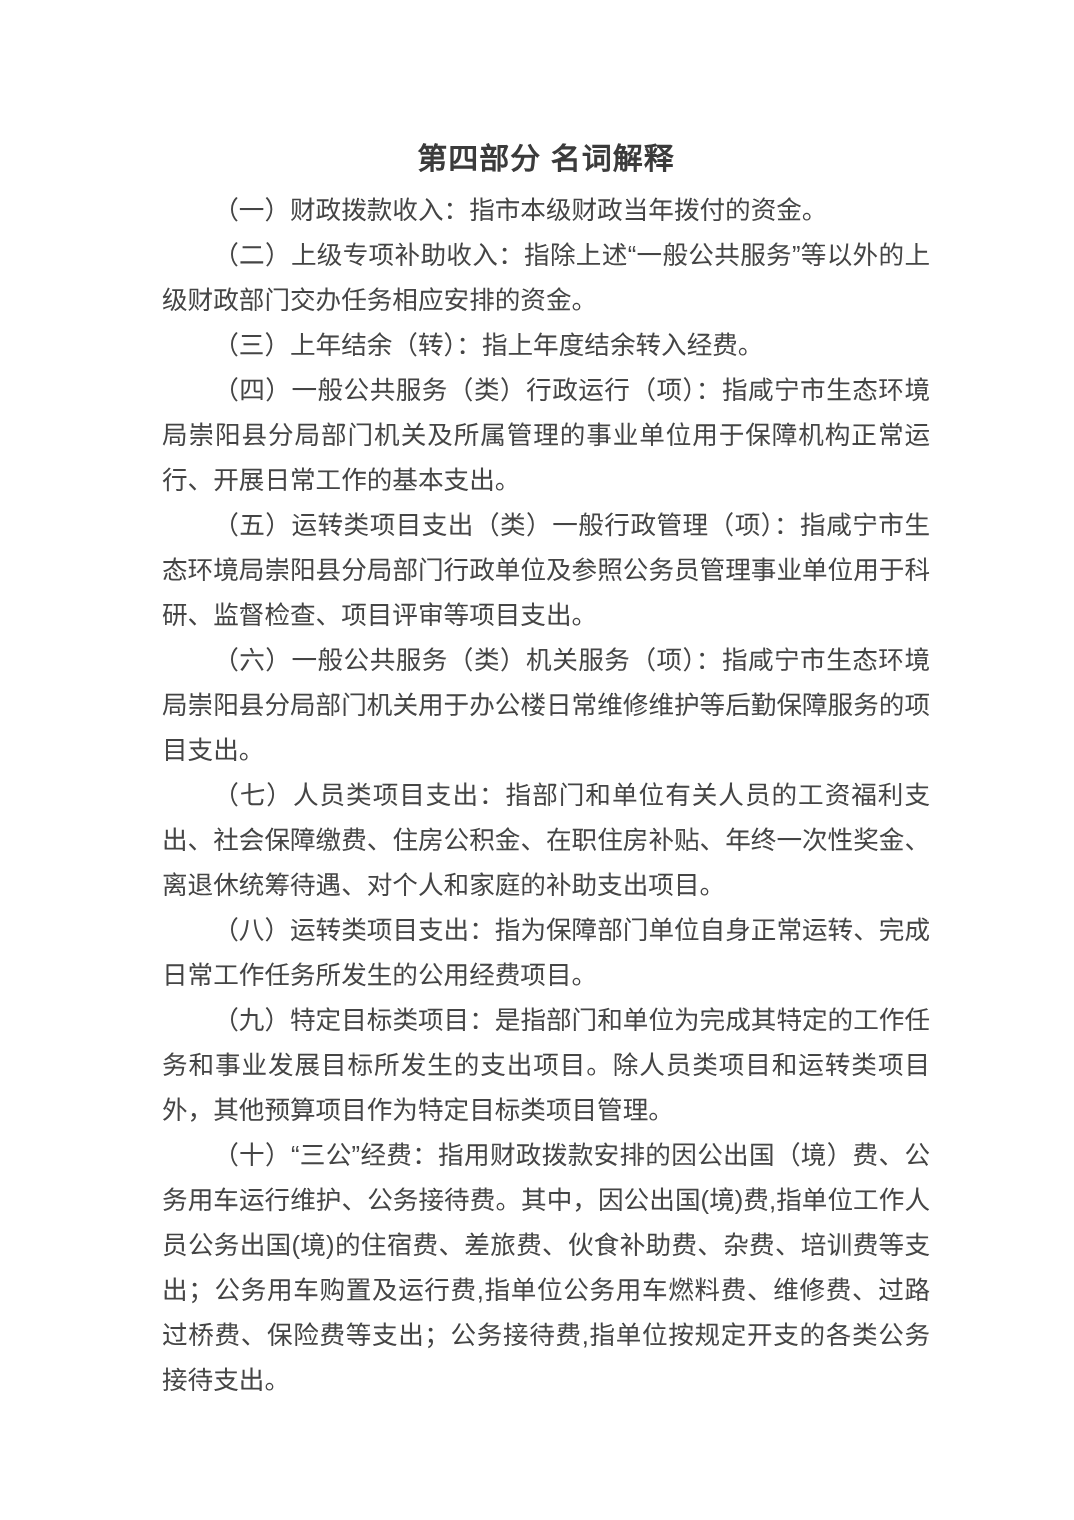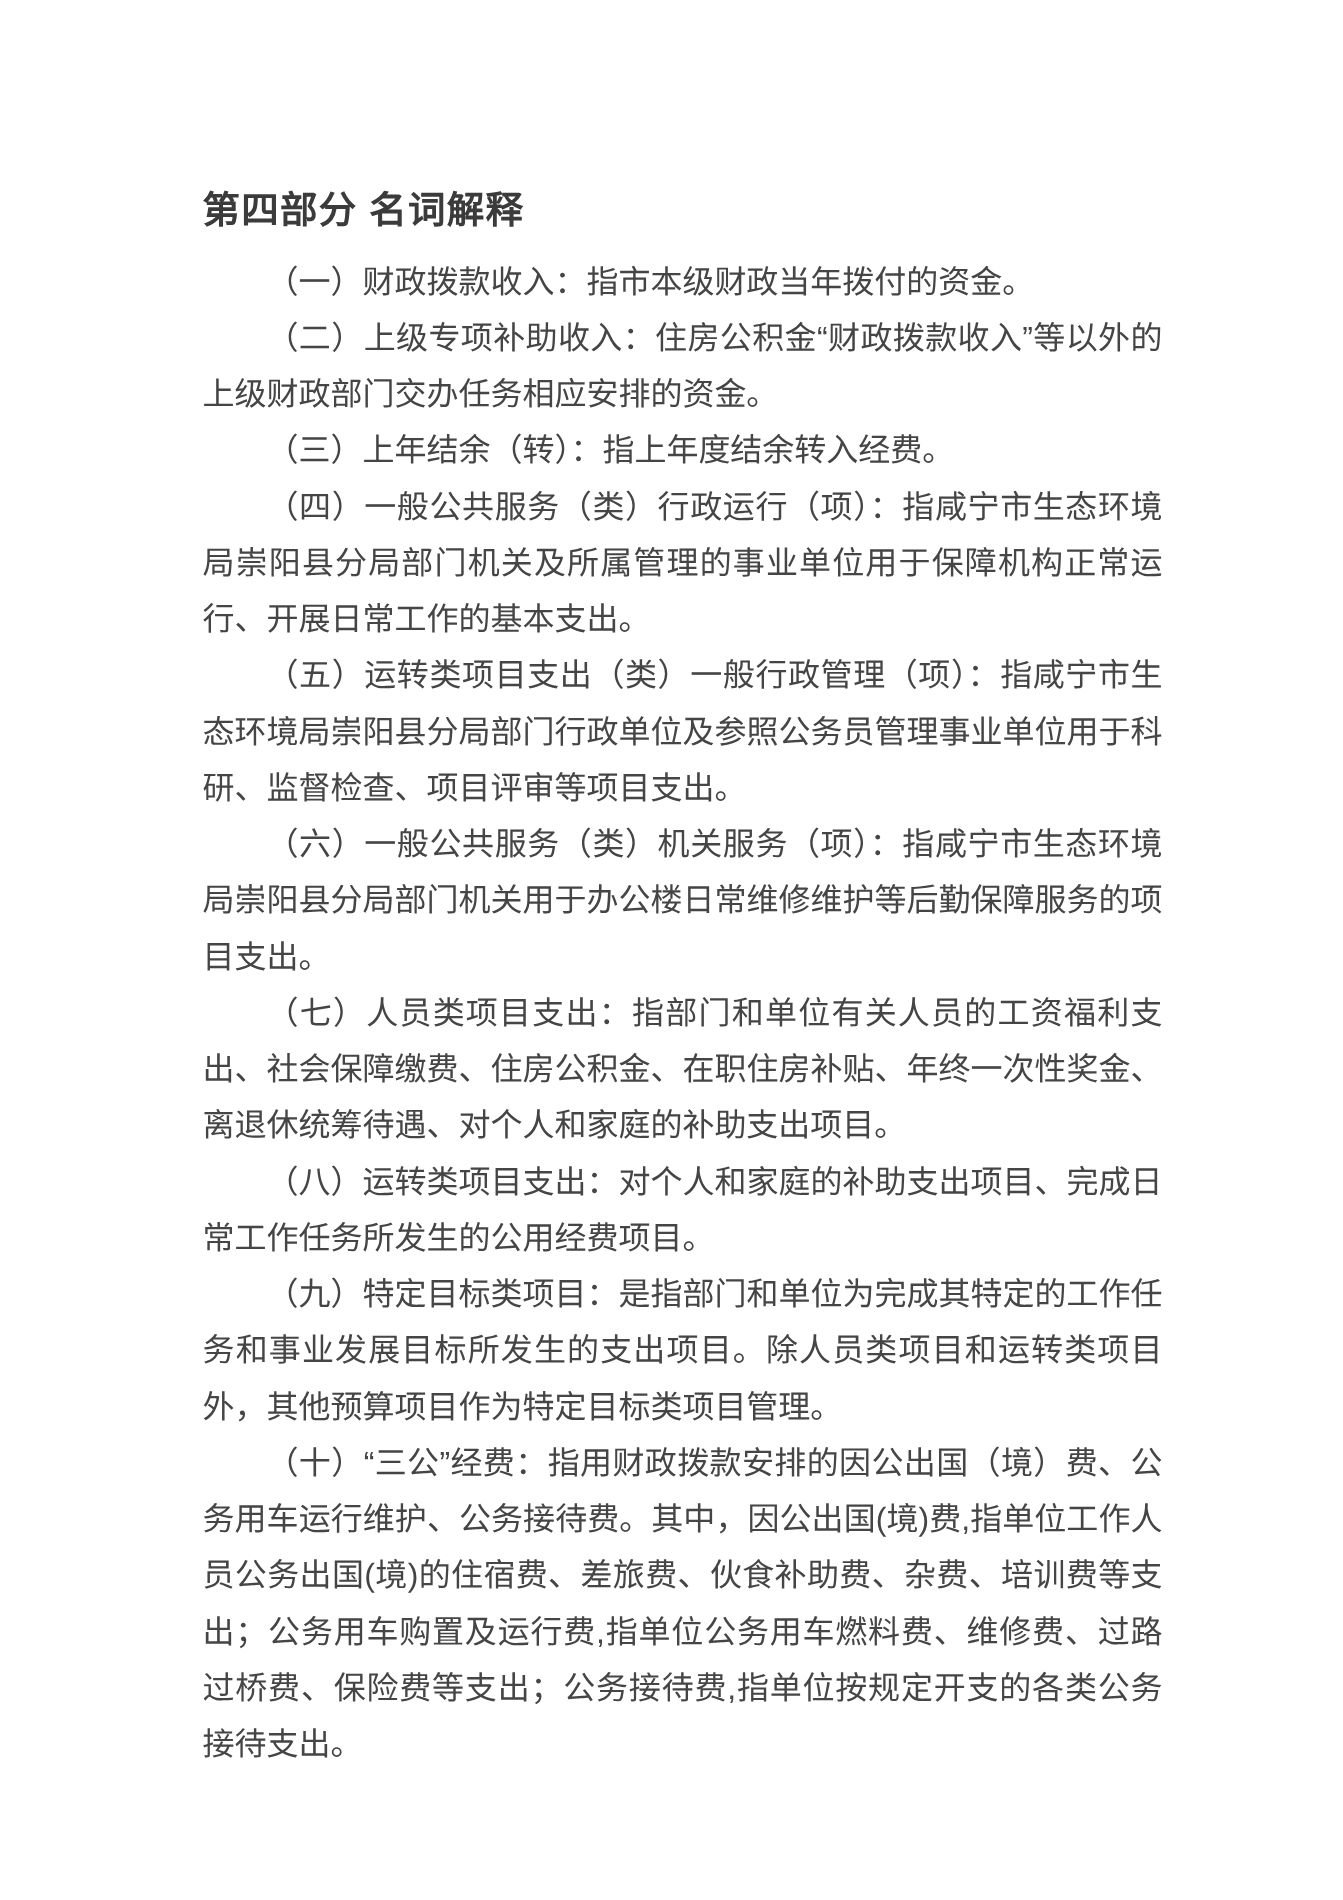--- a/index.html
+++ b/index.html
@@ -11,25 +11,25 @@
     position: relative;
     width: 1074px;
     height: 1520px;
     margin: 0 auto;
     background: #ffffff;
     box-sizing: border-box;
     padding-top: 134px;
     overflow: hidden;
   }
   .doc-title {
-    margin: 12px;
+    margin: 2px;
     padding: 0;
     width: 768px;
     margin-left: 162px;
-    text-align: left;
+    text-align: center;
     font-family: "Liberation Sans", "DejaVu Sans", sans-serif;
     font-weight: bold;
     font-size: 30px;
     line-height: 46px;
     letter-spacing: 1px;
     color: #3b3b3b;
   }
   .doc-body {
     width: 768px;
     margin-left: 162px;
@@ -50,24 +50,24 @@
 </style>
 </head>
 <body>
 
 <div class="page">
 
   <h1 class="doc-title">第四部分 名词解释</h1>
 
   <div class="doc-body">
     <p class="para">（一）财政拨款收入：指市本级财政当年拨付的资金。</p>
-    <p class="para">（二）上级专项补助收入：住房公积金“财政拨款收入”等以外的上级财政部门交办任务相应安排的资金。</p>
+    <p class="para">（二）上级专项补助收入：指除上述“一般公共服务”等以外的上级财政部门交办任务相应安排的资金。</p>
     <p class="para">（三）上年结余（转）：指上年度结余转入经费。</p>
     <p class="para">（四）一般公共服务（类）行政运行（项）：指咸宁市生态环境局崇阳县分局部门机关及所属管理的事业单位用于保障机构正常运行、开展日常工作的基本支出。</p>
     <p class="para">（五）运转类项目支出（类）一般行政管理（项）：指咸宁市生态环境局崇阳县分局部门行政单位及参照公务员管理事业单位用于科研、监督检查、项目评审等项目支出。</p>
     <p class="para">（六）一般公共服务（类）机关服务（项）：指咸宁市生态环境局崇阳县分局部门机关用于办公楼日常维修维护等后勤保障服务的项目支出。</p>
     <p class="para">（七）人员类项目支出：指部门和单位有关人员的工资福利支出、社会保障缴费、住房公积金、在职住房补贴、年终一次性奖金、离退休统筹待遇、对个人和家庭的补助支出项目。</p>
-    <p class="para">（八）运转类项目支出：对个人和家庭的补助支出项目、完成日常工作任务所发生的公用经费项目。</p>
+    <p class="para">（八）运转类项目支出：指为保障部门单位自身正常运转、完成日常工作任务所发生的公用经费项目。</p>
     <p class="para">（九）特定目标类项目：是指部门和单位为完成其特定的工作任务和事业发展目标所发生的支出项目。除人员类项目和运转类项目外，其他预算项目作为特定目标类项目管理。</p>
     <p class="para">（十）“三公”经费：指用财政拨款安排的因公出国（境）费、公务用车运行维护、公务接待费。其中，因公出国(境)费,指单位工作人员公务出国(境)的住宿费、差旅费、伙食补助费、杂费、培训费等支出；公务用车购置及运行费,指单位公务用车燃料费、维修费、过路过桥费、保险费等支出；公务接待费,指单位按规定开支的各类公务接待支出。</p>
   </div>
 
 </div>
 
 </body></html>

